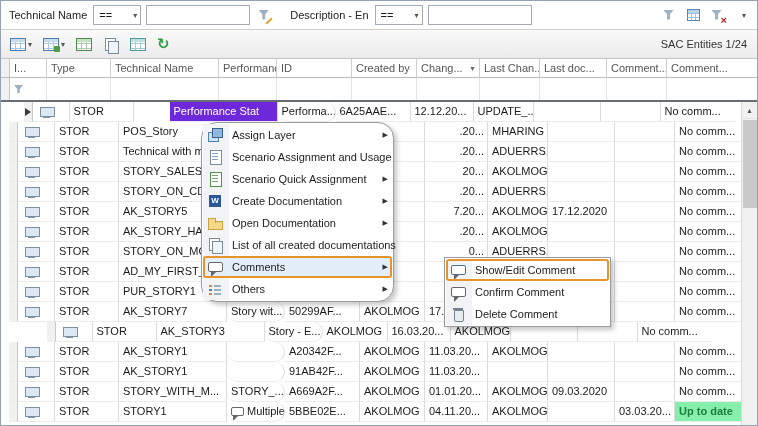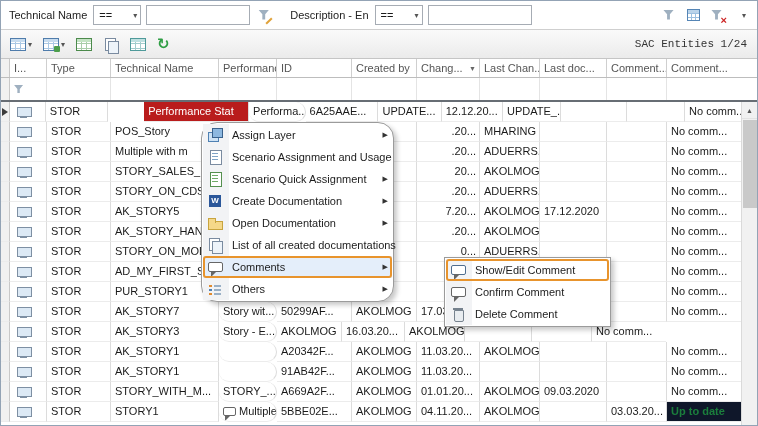--- a/index.html
+++ b/index.html
@@ -20,51 +20,51 @@
   .fb-icon { width:20px; height:20px; display:flex; align-items:center; justify-content:center; }
   .fb-right { margin-left:auto; display:flex; align-items:center; gap:4px; }
   .fb-caret { width:18px; height:20px; display:flex; align-items:center; justify-content:center; margin-left:8px; }
 
   
   .toolbar { flex:none; height:29px; display:flex; align-items:center; padding:0 6px 0 6px;
              background:linear-gradient(#fafafa,#ebebeb); border-bottom:1px solid #c5c5c5; }
   .tb-left { display:flex; align-items:center; }
   .tbtn { display:flex; align-items:center; padding:2px 3px; margin-right:5px; }
   .tcaret { margin-left:2px; }
-  .tb-status { margin-left:auto; color:#333; padding-right:4px;font-family:Liberation Mono, monospace; }
+  .tb-status { margin-left:auto; color:#333; padding-right:4px; }
 
   
   .grid { flex:1; position:relative; background:#fff; overflow:hidden; }
   .ghead { height:19px; display:flex; background:#fff; border-bottom:1px solid #bdbdbd; }
   .hcell { display:flex; align-items:center; padding:0 3px 0 4px; color:#555; border-right:1px solid #cfcfcf;
            overflow:hidden; white-space:nowrap; }
   .sort { margin-left:auto; font-size:7px; color:#666; }
   .gfilter { height:24px; display:flex; background:#fff; border-bottom:2px solid #676d74; }
   .fcell { border-right:1px solid #e4e4e4; display:flex; align-items:center; padding-left:2px; }
   .gbody { background:#fff; }
-  .grow { display:flex; height:20px; }
+  .grow { display:flex; height:20px;justify-content:center; }
   .cell { height:20px; line-height:19px; padding:0 3px 0 4px; border-right:1px solid #dcdcdc;
           border-bottom:1px solid #ececec; overflow:hidden; white-space:nowrap; }
   .c-ind      { width:9px;  padding:0; background:#f1f1f1; border-right:1px solid #c8c8c8; }
   .c-icon     { width:37px; }
   .c-type     { width:64px; }
   .c-name     { width:108px; }
   .c-desc     { width:58px; }
   .c-id       { width:75px; }
   .c-created  { width:65px; }
   .c-changed  { width:63px; }
   .c-lastchan { width:60px; }
   .c-lastdoc  { width:67px; }
   .c-comment1 { width:60px; }
   .c-comment2 { width:74px; border-right:none; }
   .cell.c-icon { display:flex; align-items:center; }
   .cell.c-desc { display:flex; align-items:center; gap:3px;border-radius:10px; }
-  .cellsel { background:#b91c1c; color:#fff;margin-left:36px; }
+  .cellsel { background:#6d28d9; color:#fff;margin-left:36px; }
   .frag { text-align:right; }
-  .status-up-to-date { color:#1b7e3c; background:#0f172a; font-weight:bold; }
+  .status-up-to-date { color:#1b7e3c; background:#86efac; font-weight:bold; }
   .ind-arrow { display:block; width:0; height:0; border:4px solid transparent; border-left:6px solid #3c3c3c; margin:6px 0 0 1px; }
 
   
   .vscroll { position:absolute; top:43px; right:0; bottom:0; width:16px; background:#f1f1f1; border-left:1px solid #dadada; }
   .vs-up { height:17px; display:flex; align-items:center; justify-content:center; font-size:7px; color:#555;
            border-bottom:1px solid #e3e3e3; }
   .vs-thumb { position:absolute; top:18px; left:1px; width:14px; height:88px; background:#c9c9c9; }
 
   
   .menu { position:absolute; background:#fff; border:1px solid #9b9b9b; box-shadow:3px 3px 5px rgba(0,0,0,.22); padding:1px; }
@@ -256,21 +256,20 @@
           <div class="cell c-ind">
             <span class="ind-arrow"></span>
           </div>
           <div class="cell c-icon">
             <span class="ic-monitor"></span>
           </div>
           <div class="cell c-type">STOR</div>
           <div class="cell c-name cellsel">Performance Stat</div>
           <div class="cell c-desc">Performa...</div>
           <div class="cell c-id">6A25AAE...</div>
-          <div class="cell c-created">UPDATE...</div>
           <div class="cell c-changed">12.12.20...</div>
           <div class="cell c-lastchan">UPDATE_...</div>
           <div class="cell c-lastdoc"></div>
           <div class="cell c-comment1"></div>
           <div class="cell c-comment2">No comm...</div>
         </div>
         <div class="grow">
           <div class="cell c-ind"></div>
           <div class="cell c-icon">
             <span class="ic-monitor"></span>
@@ -285,21 +284,21 @@
           <div class="cell c-lastdoc"></div>
           <div class="cell c-comment1"></div>
           <div class="cell c-comment2">No comm...</div>
         </div>
         <div class="grow">
           <div class="cell c-ind"></div>
           <div class="cell c-icon">
             <span class="ic-monitor"></span>
           </div>
           <div class="cell c-type">STOR</div>
-          <div class="cell c-name">Multiple with m</div>
+          <div class="cell c-name">Technical with m</div>
           <div class="cell c-desc"></div>
           <div class="cell c-id"></div>
           <div class="cell c-created"></div>
           <div class="cell c-changed frag">.20...</div>
           <div class="cell c-lastchan">ADUERRS...</div>
           <div class="cell c-lastdoc"></div>
           <div class="cell c-comment1"></div>
           <div class="cell c-comment2">No comm...</div>
         </div>
         <div class="grow">

